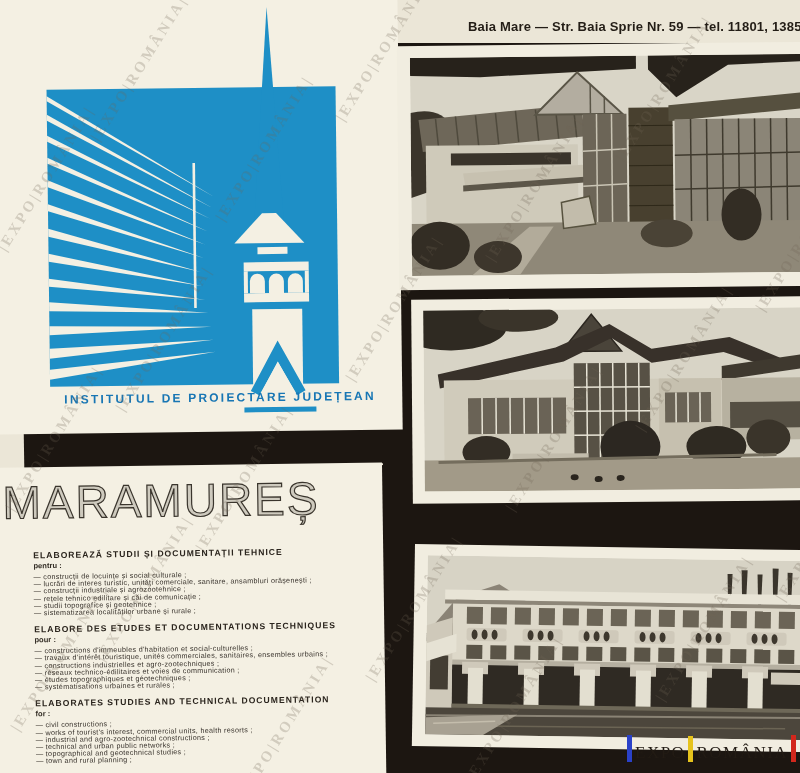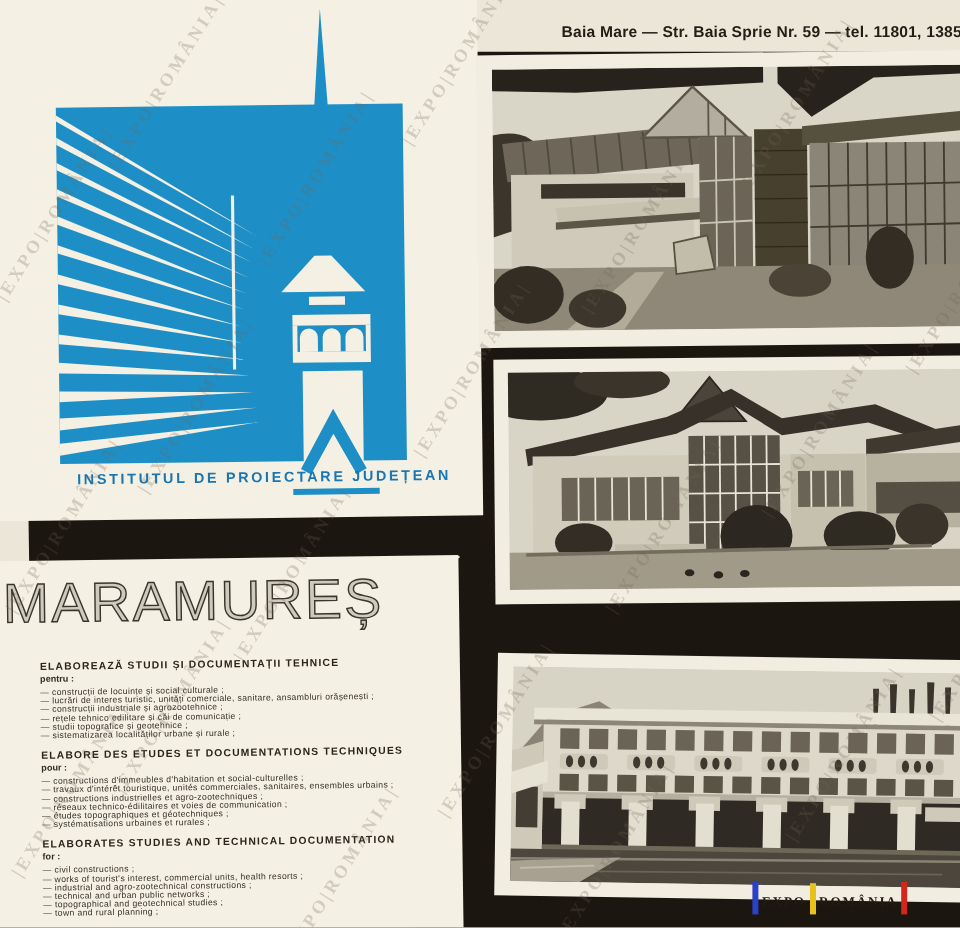--- a/index.html
+++ b/index.html
@@ -45,21 +45,21 @@
   .photo-3{left:415px;top:544px;width:393px;height:202px;padding:11px 0 12px 13px;
            transform:rotate(0.9deg);transform-origin:left top;}
 
   
   .address{position:absolute;left:468px;top:19px;font-size:13px;font-weight:bold;
            letter-spacing:.2px;color:#231d16;white-space:nowrap;}
 
   
   .badge{position:absolute;left:627px;top:735px;display:flex;align-items:flex-end;gap:3px;}
   .badge .bar{width:5px;}
-  .badge .word{font-family:"Liberation Serif",serif;font-weight:bold;font-size:11px;
+  .badge .word{font-family:"Liberation Serif",serif;font-weight:normal;font-size:17px;
                letter-spacing:1.5px;color:#221b14;line-height:19px;}
 
   
   .wm-layer{position:absolute;inset:0;pointer-events:none;z-index:50;}
   .wm{position:absolute;font-family:"Liberation Serif",serif;font-size:15px;font-weight:bold;
       letter-spacing:3px;color:rgba(112,102,86,.26);transform:rotate(-58deg);white-space:nowrap;}
 </style>
 </head>
 <body>
 

